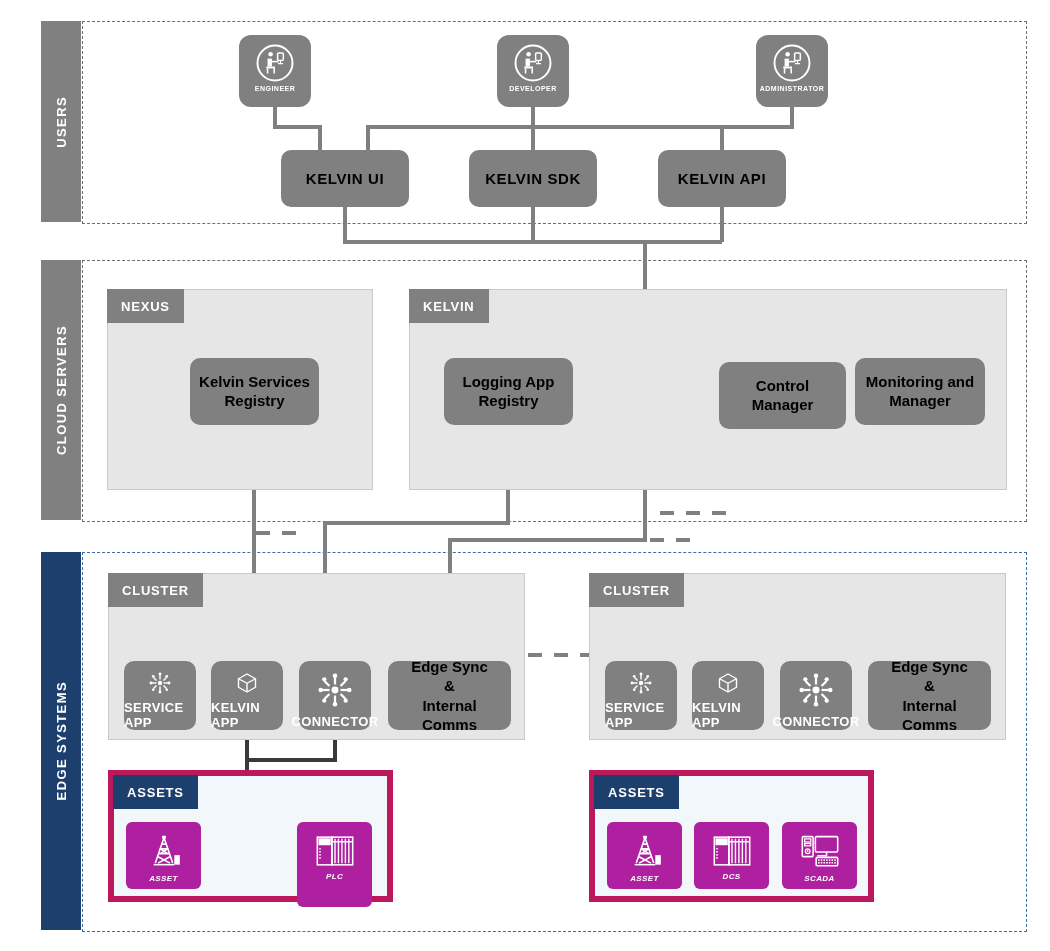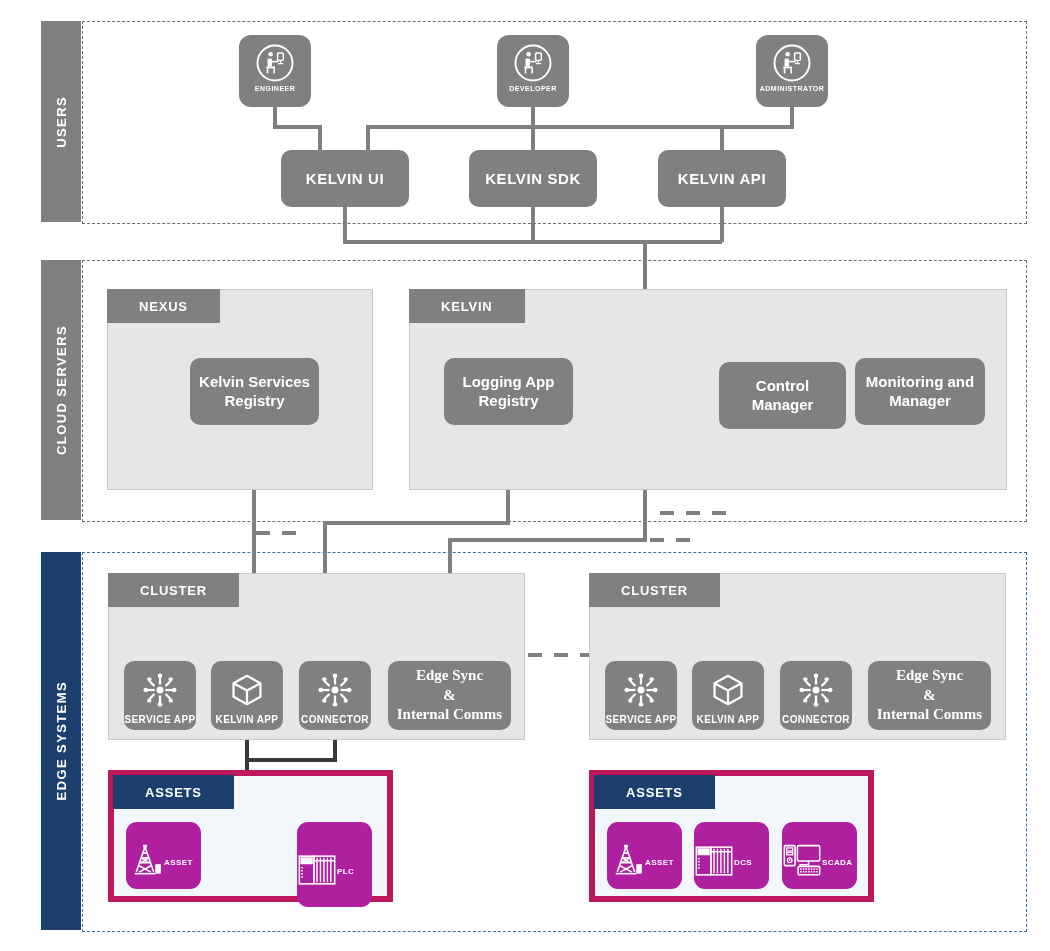--- a/index.html
+++ b/index.html
@@ -10,42 +10,42 @@
   svg.layer.under{z-index:1;}
   .band-label{position:absolute;background:#808080;color:#fff;display:flex;align-items:center;justify-content:center;z-index:4;}
   .band-label span{
     writing-mode:vertical-rl;transform:rotate(180deg);
     font-size:13px;font-weight:bold;letter-spacing:1.4px;color:#ffffff;
   }
   .band-label.blue{background:#1c3f6e;}
   .band-dash{position:absolute;z-index:0;border:1px dashed #6e6e6e;}
   .band-dash.blue{border:1px dashed #3a6ea8;}
 
-  .node{position:absolute;background:#808080;border-radius:10px;color:#ffffff;
+  .node{position:absolute;background:#808080;border-radius:10px;color:#000000;
         display:flex;align-items:center;justify-content:center;text-align:center;
         font-weight:bold;z-index:5;box-sizing:border-box;}
   .node.big{font-size:15px;letter-spacing:.6px;}
   .node.cloudbox{font-size:15px;line-height:1.25;padding:4px 8px;}
-  .node.edgesync{font-size:15px;line-height:1.3;padding:4px 6px;font-family:Liberation Serif, serif;}
+  .node.edgesync{font-size:15px;line-height:1.3;padding:4px 6px;}
 
   .persona{position:absolute;width:72px;height:72px;background:#808080;border-radius:12px;z-index:5;
            display:flex;flex-direction:column;align-items:center;justify-content:flex-start;padding-top:7px;box-sizing:border-box;}
   .persona .plabel{font-size:7px;font-weight:bold;letter-spacing:.5px;color:#fff;margin-top:1px;}
 
   .group{position:absolute;background:#e6e6e6;border:1px solid #c9c9c9;z-index:2;box-sizing:border-box;}
   .group .ghead{position:absolute;left:-1px;top:-1px;background:#808080;color:#fff;
-        font-size:13px;font-weight:bold;letter-spacing:.8px;display:flex;align-items:center;padding:0 32px;height:34px;}
+        font-size:13px;font-weight:bold;letter-spacing:.8px;display:flex;align-items:center;padding:0 14px;height:34px;}
   .group.assets{background:#f2f7fc;border:6px solid #be185d;}
   .group.assets .ghead{background:#1c3f6e;}
 
   .icoNode{position:absolute;background:#808080;border-radius:10px;z-index:5;
            display:flex;flex-direction:column;align-items:center;justify-content:flex-start;padding-top:10px;box-sizing:border-box;}
-  .icoNode .ilabel{font-size:10px;font-weight:bold;letter-spacing:.4px;color:#fff;margin-top:5px;}
-  .assetNode{position:absolute;background:#ae209f;border-radius:11px;z-index:5;
-             display:flex;align-items:center;justify-content:flex-start;padding-top:11px;box-sizing:border-box;}
+  .icoNode .ilabel{font-size:13px;font-weight:bold;letter-spacing:.4px;color:#fff;margin-top:5px;}
+  .assetNode{position:absolute;background:#ae209f;border-radius:6px;z-index:5;
+             display:flex;flex-direction:column;align-items:center;justify-content:flex-start;padding-top:11px;box-sizing:border-box;font-style:italic;}
   .assetNode .ilabel{font-size:8px;font-weight:bold;letter-spacing:.4px;color:#fff;margin-top:3px;}
 </style>
 </head>
 <body>
 
 <div id="stage">
 
   <div class="band-dash" style="left:82px;top:21px;width:943px;height:201px;"></div>
   <div class="band-dash" style="left:82px;top:260px;width:943px;height:260px;"></div>
   <div class="band-dash blue" style="left:82px;top:552px;width:943px;height:378px;"></div>

